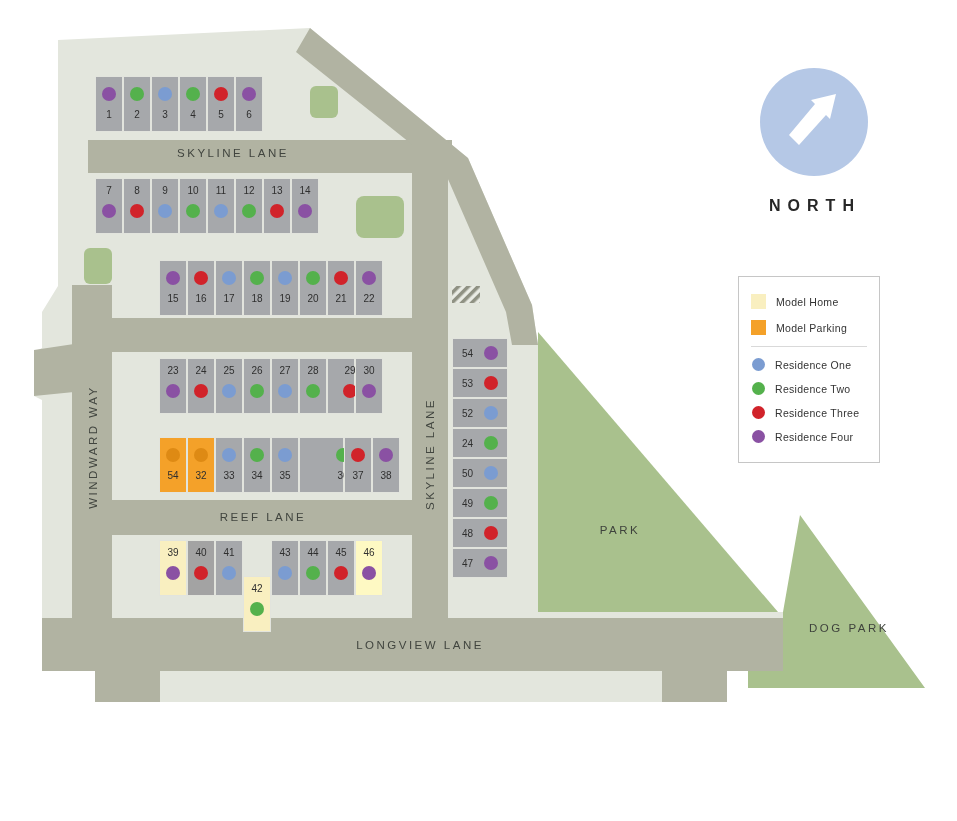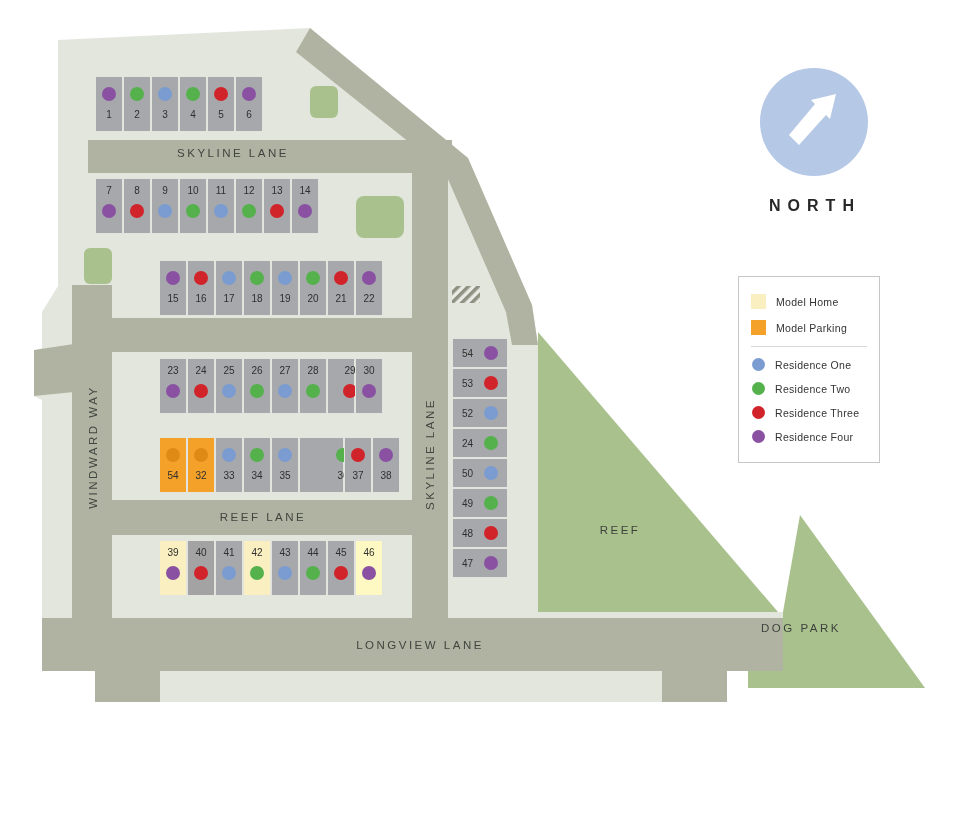--- a/index.html
+++ b/index.html
@@ -245,21 +245,21 @@
         <span class="dot" style="background: rgb(138, 81, 163);"></span>
       </div>
       <div class="lot num-top" style="background: #a3a3a3;">
         <span class="num">40</span>
         <span class="dot" style="background: rgb(209, 35, 42);"></span>
       </div>
       <div class="lot num-top" style="background: rgb(166, 168, 171);">
         <span class="num">41</span>
         <span class="dot" style="background: rgb(123, 156, 209);"></span>
       </div>
-      <div class="lot num-top" style="background: rgb(249, 239, 192);">
+      <div class="lot num-top" style="background: rgb(249, 239, 192); margin-top: 36px;">
         <span class="num">42</span>
         <span class="dot" style="background: rgb(84, 177, 76);"></span>
       </div>
       <div class="lot num-top" style="background: rgb(166, 168, 171);">
         <span class="num">43</span>
         <span class="dot" style="background: rgb(123, 156, 209);"></span>
       </div>
       <div class="lot num-top" style="background: rgb(166, 168, 171);">
         <span class="num">44</span>
         <span class="dot" style="background: rgb(84, 177, 76);"></span>
@@ -307,22 +307,22 @@
         <span class="dot" style="background: rgb(138, 81, 163);"></span>
       </div>
     </div>
 
   <div class="street-label" style="left:88px; top:147px; width:290px;">SKYLINE LANE</div>
   <div class="street-label" style="left:150px; top:511px; width:226px;">REEF LANE</div>
   <div class="street-label" style="left:120px; top:639px; width:600px;">LONGVIEW LANE</div>
   <div class="street-label vertical" style="left:23px; top:441px; width:140px;">WINDWARD WAY</div>
   <div class="street-label vertical" style="left:361px; top:448px; width:138px;">SKYLINE LANE</div>
 
-  <div class="area-label" style="left:585px; top:524px; width:70px;">REEF</div>
-  <div class="area-label" style="left:758px; top:622px; width:86px;">DOG PARK</div>
+  <div class="area-label" style="left:585px; top:524px; width:70px;">PARK</div>
+  <div class="area-label" style="left:806px; top:622px; width:86px;">DOG PARK</div>
 
   <div class="north-circle" style="background: rgb(181, 200, 230);">
     <svg width="108" height="108" viewBox="0 0 108 108">
       <path d="M29 67 L55 36 L51 32 L76 26 L70 51 L66 47 L39 77 Z" fill="#ffffff"></path>
     </svg>
   </div>
   <div class="north-label">NORTH</div>
 
   <div class="legend">
     <div>

